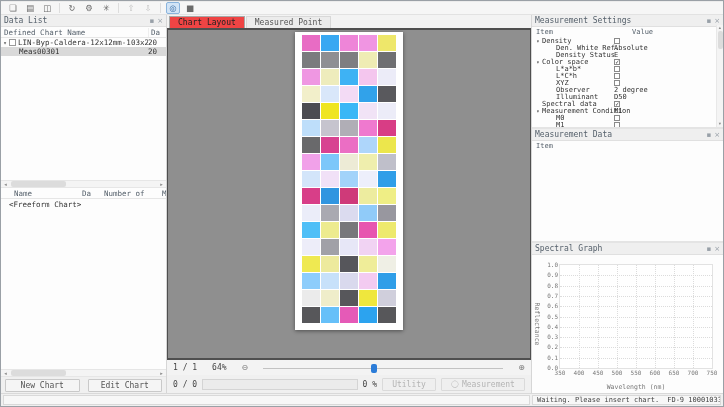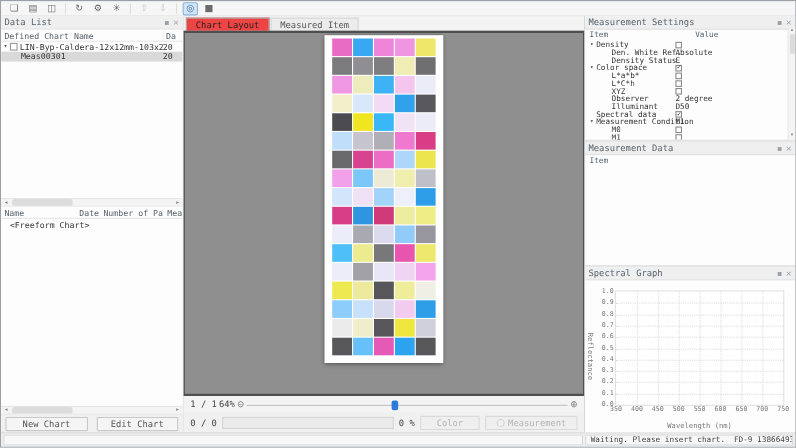--- a/index.html
+++ b/index.html
@@ -30,36 +30,36 @@
 .t-row.selected{background:#d9d9d9;}
 .t-row .arrow{width:8px;text-align:center;font-size:6px;color:#555;flex:none;}
 .cb{width:7px;height:7px;border:1px solid #999;background:#fff;flex:none;font-family:"DejaVu Sans",sans-serif;font-size:6px;line-height:5px;text-align:center;color:#333;}
 .t-row .nm{flex:1;overflow:hidden;margin-left:2px;}
 .t-row .dt{width:18px;flex:none;overflow:hidden;}
 .hscroll{height:8px;background:#f4f4f4;border-top:1px solid #e6e6e6;border-bottom:1px solid #e6e6e6;display:flex;align-items:center;flex:none;}
 .hscroll .ar{width:9px;font-size:5px;color:#888;text-align:center;font-family:"DejaVu Sans",sans-serif;}
 .hscroll .track{flex:1;position:relative;height:6px;}
 .hscroll .thumb{position:absolute;left:1px;top:0;height:6px;width:55px;background:#dcdcdc;border-radius:2px;}
 .table-wrap{flex:1;background:#fdfdfd;overflow:hidden;display:flex;flex-direction:column;}
-.th-cell{overflow:hidden;white-space:nowrap;padding-left:3px;flex:none;}
+.th-cell{overflow:hidden;white-space:nowrap;padding-left:13px;flex:none;}
 .freeform-row{height:10px;display:flex;align-items:center;padding-left:8px;font-size:7.5px;color:#333;flex:none;}
 .btn-row{height:16px;display:flex;align-items:center;background:#f0f0f0;padding:0 4px;gap:8px;flex:none;}
 .btn{height:13px;background:#f5f5f5;border:1px solid #c9c9c9;font-size:8px;color:#555;display:flex;align-items:center;justify-content:center;border-radius:1px;white-space:nowrap;}
 .btn-row .btn{flex:1;}
 .btn.disabled{color:#b4b4b4;background:#efefef;border-color:#dadada;}
 
 .center{flex:1;display:flex;flex-direction:column;min-width:0;background:#f0f0f0;}
 .tab-bar{height:13px;display:flex;align-items:flex-end;background:#f3f3f3;padding-left:2px;gap:1px;flex:none;}
 .tab{height:12px;padding:0 8px;font-size:8px;color:#555;display:flex;align-items:center;background:#ececec;border:1px solid #d8d8d8;border-bottom:none;white-space:nowrap;}
 .tab.active{background:#ef4444;color:#222;border-color:#a8a8a8;}
 .canvas{flex:1;background:#8f8f8f;border:2px solid #4f4f4f;border-left-width:1px;border-right-width:1px;position:relative;overflow:hidden;}
 .page{position:absolute;left:50%;top:2px;transform:translateX(-50%);width:108px;height:298px;background:#fff;box-shadow:0 1px 4px rgba(0,0,0,.45);padding:3px 7px 7px 7px;}
 .patches{width:100%;height:100%;display:grid;grid-template-columns:repeat(5,1fr);grid-template-rows:repeat(17,1fr);gap:1px;background:#fff;}
 .patch{width:100%;height:100%;}
-.zoom-bar{height:15px;display:flex;align-items:center;gap:2px;padding:0 6px;background:#f3f3f3;font-size:8px;color:#444;flex:none;white-space:nowrap;}
+.zoom-bar{height:15px;display:flex;align-items:center;gap:15px;padding:0 6px;background:#f3f3f3;font-size:8px;color:#444;flex:none;white-space:nowrap;}
 .mag{font-size:8px;color:#777;font-family:"DejaVu Sans",sans-serif;}
 .slider{flex:1;position:relative;height:10px;}
 .slider .line{position:absolute;left:0;right:0;top:5px;height:1px;background:#c2c2c2;}
 .slider .thumb{position:absolute;left:45%;top:1px;width:6px;height:9px;background:#2b7cd8;border-radius:2px;}
 .progress-row{height:18px;display:flex;align-items:center;gap:5px;padding:0 6px;background:#f0f0f0;font-size:8px;color:#444;flex:none;white-space:nowrap;}
 .pbar{flex:1;height:11px;background:#ebebeb;border:1px solid #d4d4d4;}
 .cancel-btn{width:54px;flex:none;}
 .measure-btn{width:84px;flex:none;gap:3px;}
 .m-ic{font-size:7px;color:#bbb;font-family:"DejaVu Sans",sans-serif;}
 
@@ -172,21 +172,21 @@
       </div>
       <div class="btn-row">
         <div class="btn">New Chart</div>
         <div class="btn">Edit Chart</div>
       </div>
     </div>
 
     <div class="center">
       <div class="tab-bar">
           <div class="tab active">Chart Layout</div>
-          <div class="tab">Measured Item</div>
+          <div class="tab">Measured Point</div>
         </div>
       <div class="canvas">
         <div class="page">
           <div class="patches">
               <div class="patch" style="background: rgb(232, 108, 196);"></div>
               <div class="patch" style="background: rgb(56, 168, 242);"></div>
               <div class="patch" style="background: rgb(238, 133, 216);"></div>
               <div class="patch" style="background: rgb(240, 149, 226);"></div>
               <div class="patch" style="background: rgb(238, 231, 106);"></div>
               <div class="patch" style="background: rgb(123, 123, 126);"></div>
@@ -279,21 +279,21 @@
         <span class="slider">
           <span class="line"></span>
           <span class="thumb"></span>
         </span>
         <span class="mag">⊕</span>
       </div>
       <div class="progress-row">
         <span>0 / 0</span>
         <span class="pbar"></span>
         <span>0 %</span>
-        <div class="btn disabled cancel-btn">Color</div>
+        <div class="btn disabled cancel-btn">Utility</div>
         <div class="btn disabled measure-btn">
           <span class="m-ic">◯</span>
           <span>Measurement</span>
         </div>
       </div>
     </div>
 
     <div class="right">
       <div class="rpanel" id="settings-panel">
         <div class="panel-caption">
@@ -459,16 +459,16 @@
           <span class="xlab">Wavelength (nm)</span>
         </div>
       </div>
     </div>
   </div>
 
   <div class="status">
     <div class="scell l"></div>
     <div class="scell r">
       <span>Waiting. Please insert chart.</span>
-      <span>FD-9 13866493</span>
+      <span>FD-9 10001033</span>
     </div>
   </div>
 </div>
 
 </body></html>

